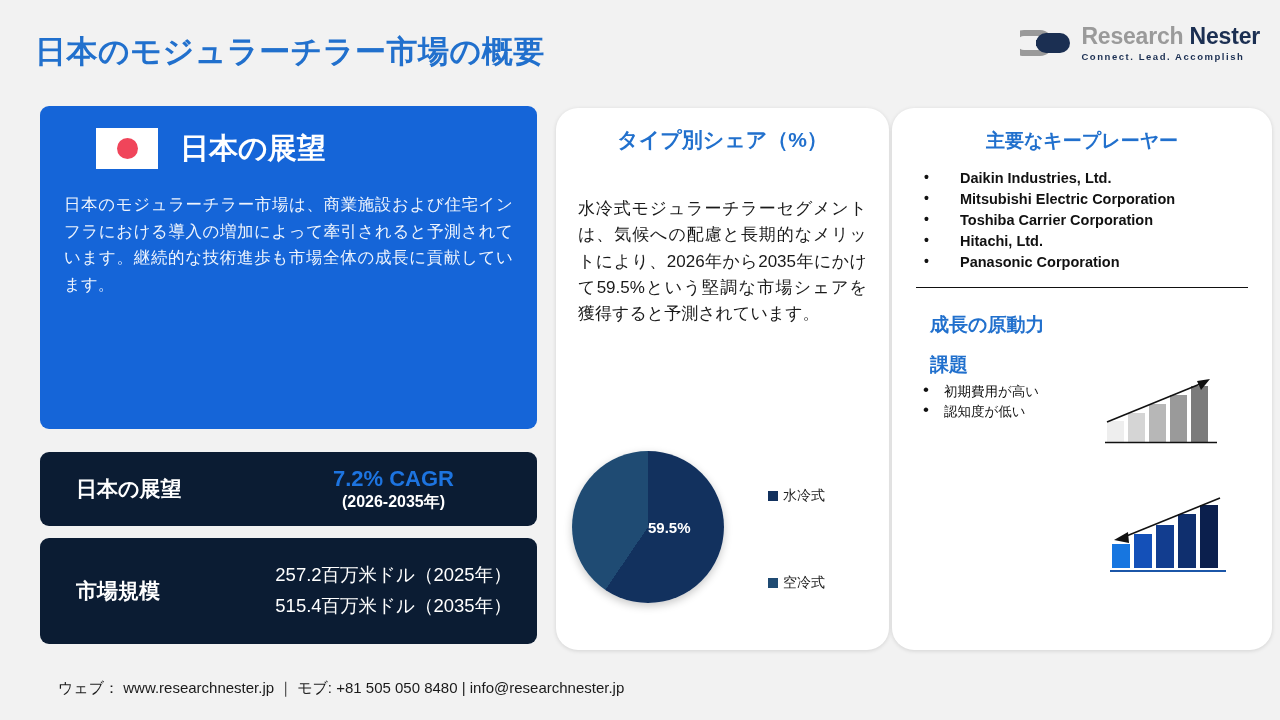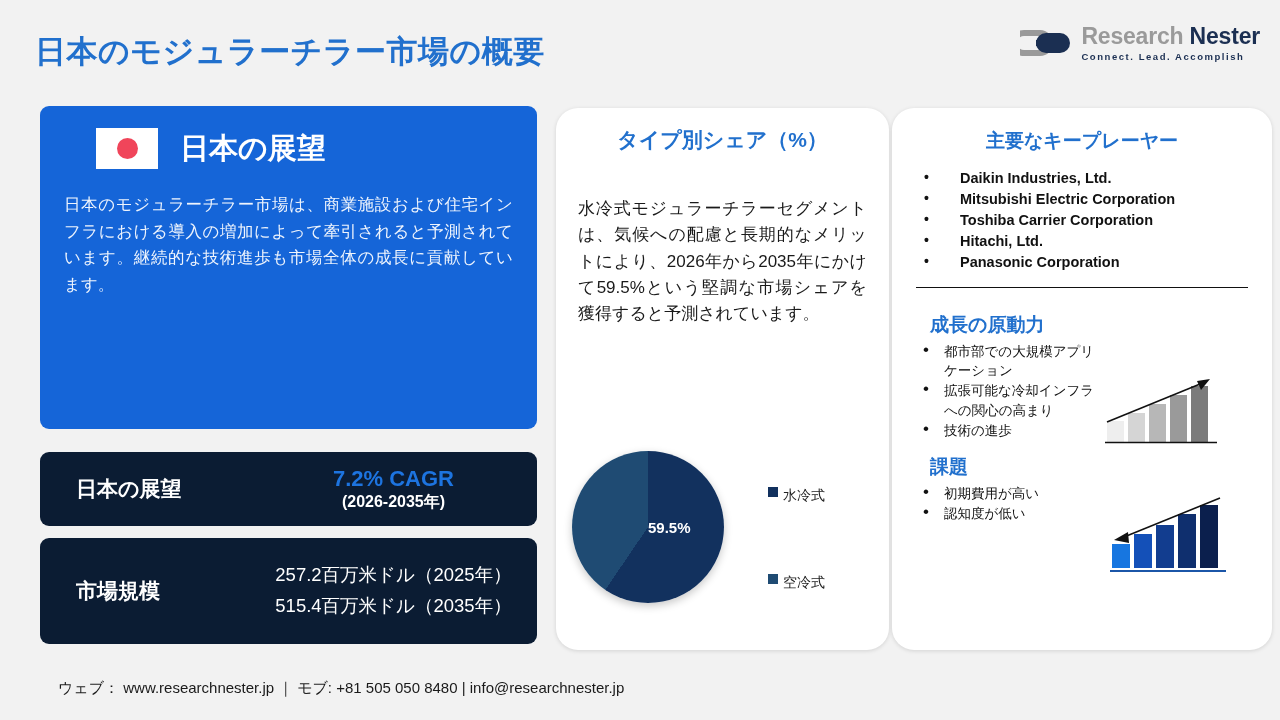--- a/index.html
+++ b/index.html
@@ -188,20 +188,21 @@
     font-weight: bold;
     color: #ffffff;
   }
   .legend {
     position: absolute;
     left: 212px; top: 0;
     width: 120px;
   }
   .legend-item {
     display: flex;
+    align-items: center;
     gap: 5px;
     font-size: 14px;
     color: #222;
     white-space: nowrap;
   }
   .legend-item.first  { margin-top: 44px; }
   .legend-item.second { margin-top: 69px; }
   .legend-swatch { width: 10px; height: 10px; flex: none; }
 
   
@@ -363,25 +364,20 @@
     <li>Daikin Industries, Ltd.</li>
     <li>Mitsubishi Electric Corporation</li>
     <li>Toshiba Carrier Corporation</li>
     <li>Hitachi, Ltd.</li>
     <li>Panasonic Corporation</li>
   </ul>
 
   <div class="divider"></div>
 
   <div class="sub-head">成長の原動力</div>
-  <ul class="bullets">
-    <li>都市部での大規模アプリケーション</li>
-    <li>拡張可能な冷却インフラへの関心の高まり</li>
-    <li>技術の進歩</li>
-  </ul>
 
   <div class="sub-head challenge">課題</div>
   <ul class="bullets">
     <li>初期費用が高い</li>
     <li>認知度が低い</li>
   </ul>
 </div>
 
 <svg class="mini-chart mini-growth" viewBox="0 0 122 78">
   <rect x="2" y="49" width="17" height="21" fill="#eeeeee"></rect>

